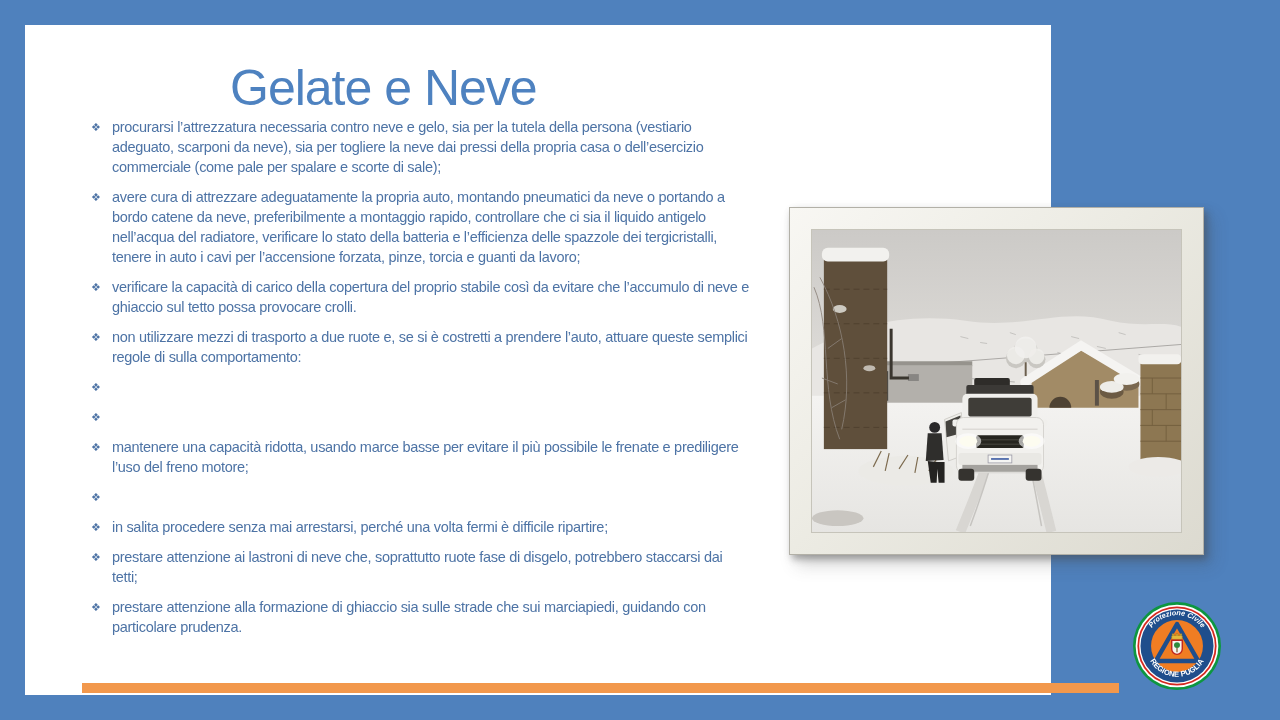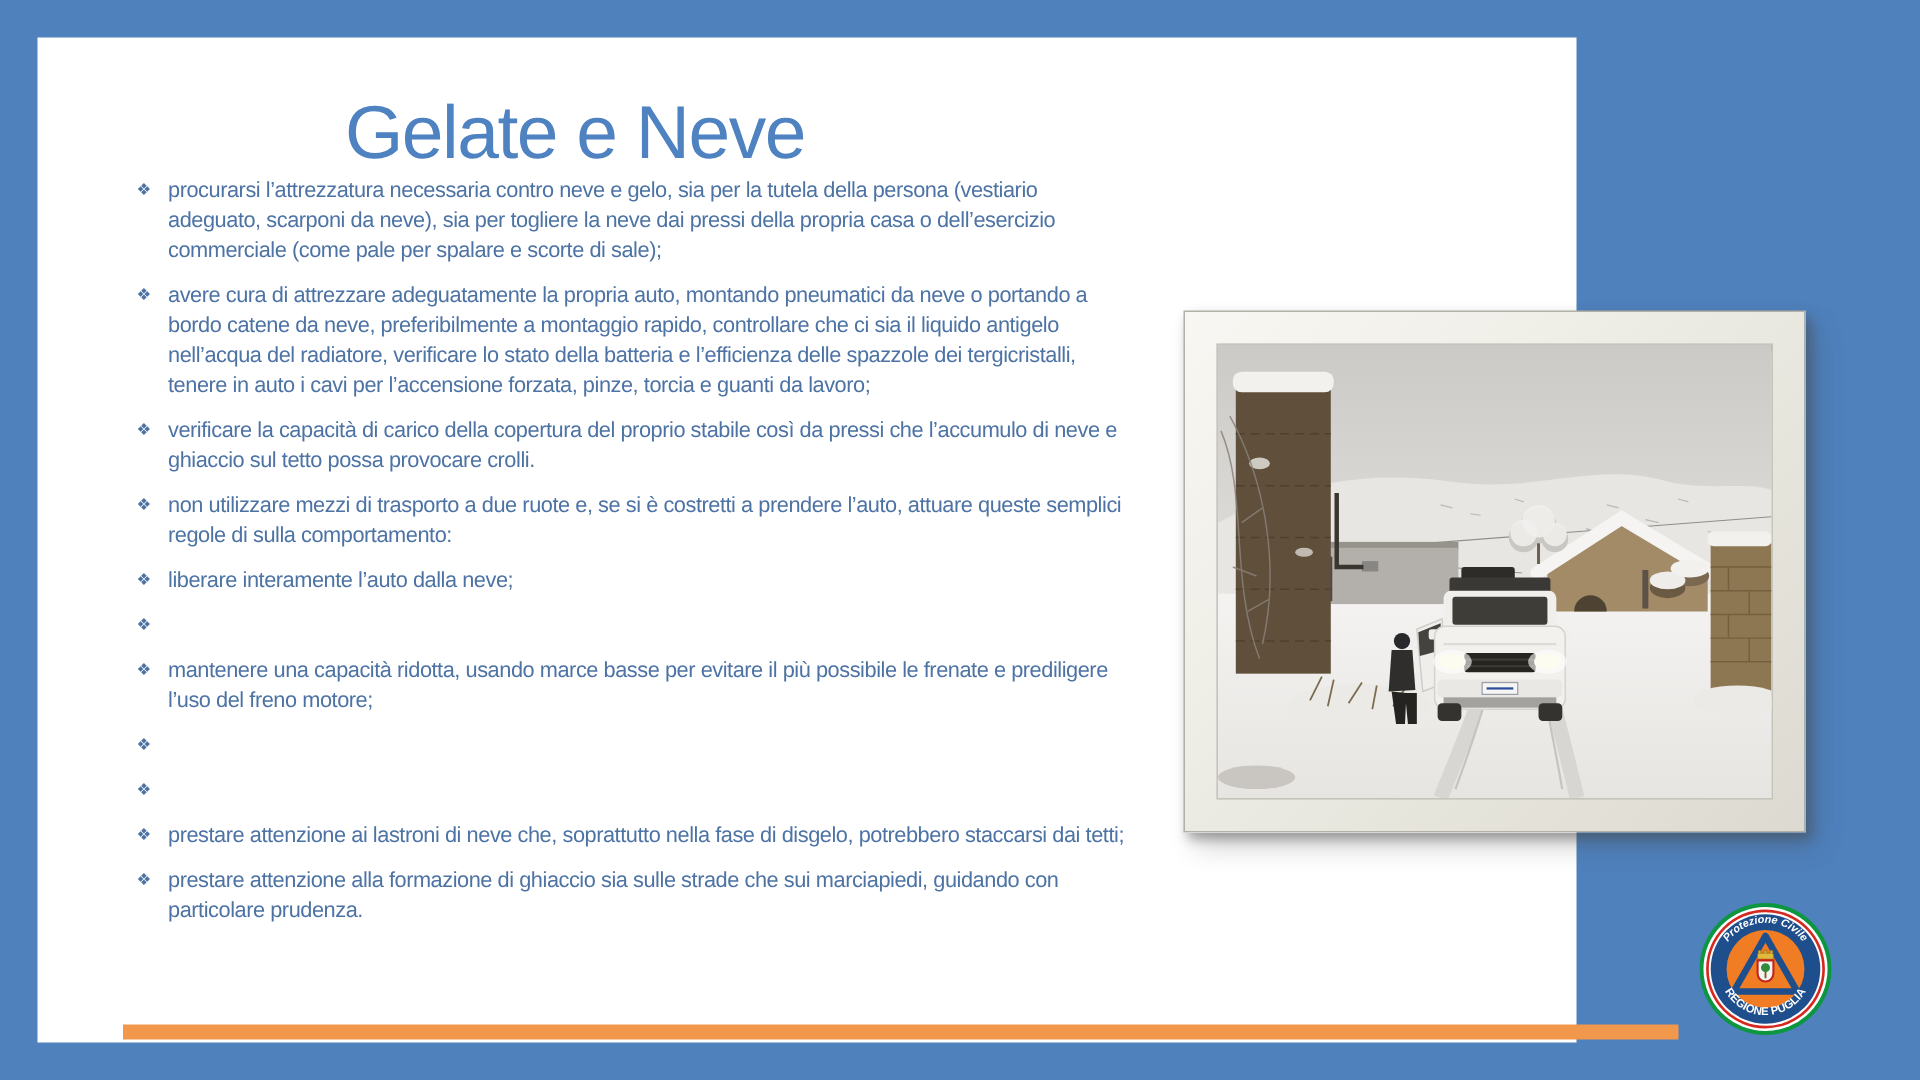--- a/index.html
+++ b/index.html
@@ -42,46 +42,46 @@
       <li>
           <span class="glyph">❖</span>
           <span>procurarsi l’attrezzatura necessaria contro neve e gelo, sia per la tutela della persona (vestiario adeguato, scarponi da neve), sia per togliere la neve dai pressi della propria casa o dell’esercizio commerciale (come pale per spalare e scorte di sale);</span>
         </li>
       <li>
           <span class="glyph">❖</span>
           <span>avere cura di attrezzare adeguatamente la propria auto, montando pneumatici da neve o portando a bordo catene da neve, preferibilmente a montaggio rapido, controllare che ci sia il liquido antigelo nell’acqua del radiatore, verificare lo stato della batteria e l’efficienza delle spazzole dei tergicristalli, tenere in auto i cavi per l’accensione forzata, pinze, torcia e guanti da lavoro;</span>
         </li>
       <li>
           <span class="glyph">❖</span>
-          <span>verificare la capacità di carico della copertura del proprio stabile così da pressi che l’accumulo di neve e ghiaccio sul tetto possa provocare crolli.</span>
+          <span>verificare la capacità di carico della copertura del proprio stabile così da evitare che l’accumulo di neve e ghiaccio sul tetto possa provocare crolli.</span>
         </li>
       <li>
           <span class="glyph">❖</span>
           <span>non utilizzare mezzi di trasporto a due ruote e, se si è costretti a prendere l’auto, attuare queste semplici regole di sulla comportamento:</span>
         </li>
       <li>
           <span class="glyph">❖</span>
-          <span>liberare interamente l’auto dalla neve;</span>
         </li>
       <li>
           <span class="glyph">❖</span>
         </li>
       <li>
           <span class="glyph">❖</span>
           <span>mantenere una capacità ridotta, usando marce basse per evitare il più possibile le frenate e prediligere l’uso del freno motore;</span>
         </li>
       <li>
           <span class="glyph">❖</span>
         </li>
       <li>
           <span class="glyph">❖</span>
-        </li>
-      <li>
-          <span class="glyph">❖</span>
-          <span>prestare attenzione ai lastroni di neve che, soprattutto nella fase di disgelo, potrebbero staccarsi dai tetti;</span>
+          <span>in salita procedere senza mai arrestarsi, perché una volta fermi è difficile ripartire;</span>
+        </li>
+      <li>
+          <span class="glyph">❖</span>
+          <span>prestare attenzione ai lastroni di neve che, soprattutto ruote fase di disgelo, potrebbero staccarsi dai tetti;</span>
         </li>
       <li>
           <span class="glyph">❖</span>
           <span>prestare attenzione alla formazione di ghiaccio sia sulle strade che sui marciapiedi, guidando con particolare prudenza.</span>
         </li>
     </ul>
 
     <div class="photo-frame">
       <div class="photo-inner">
         <svg viewBox="0 0 373 306" preserveAspectRatio="none">

